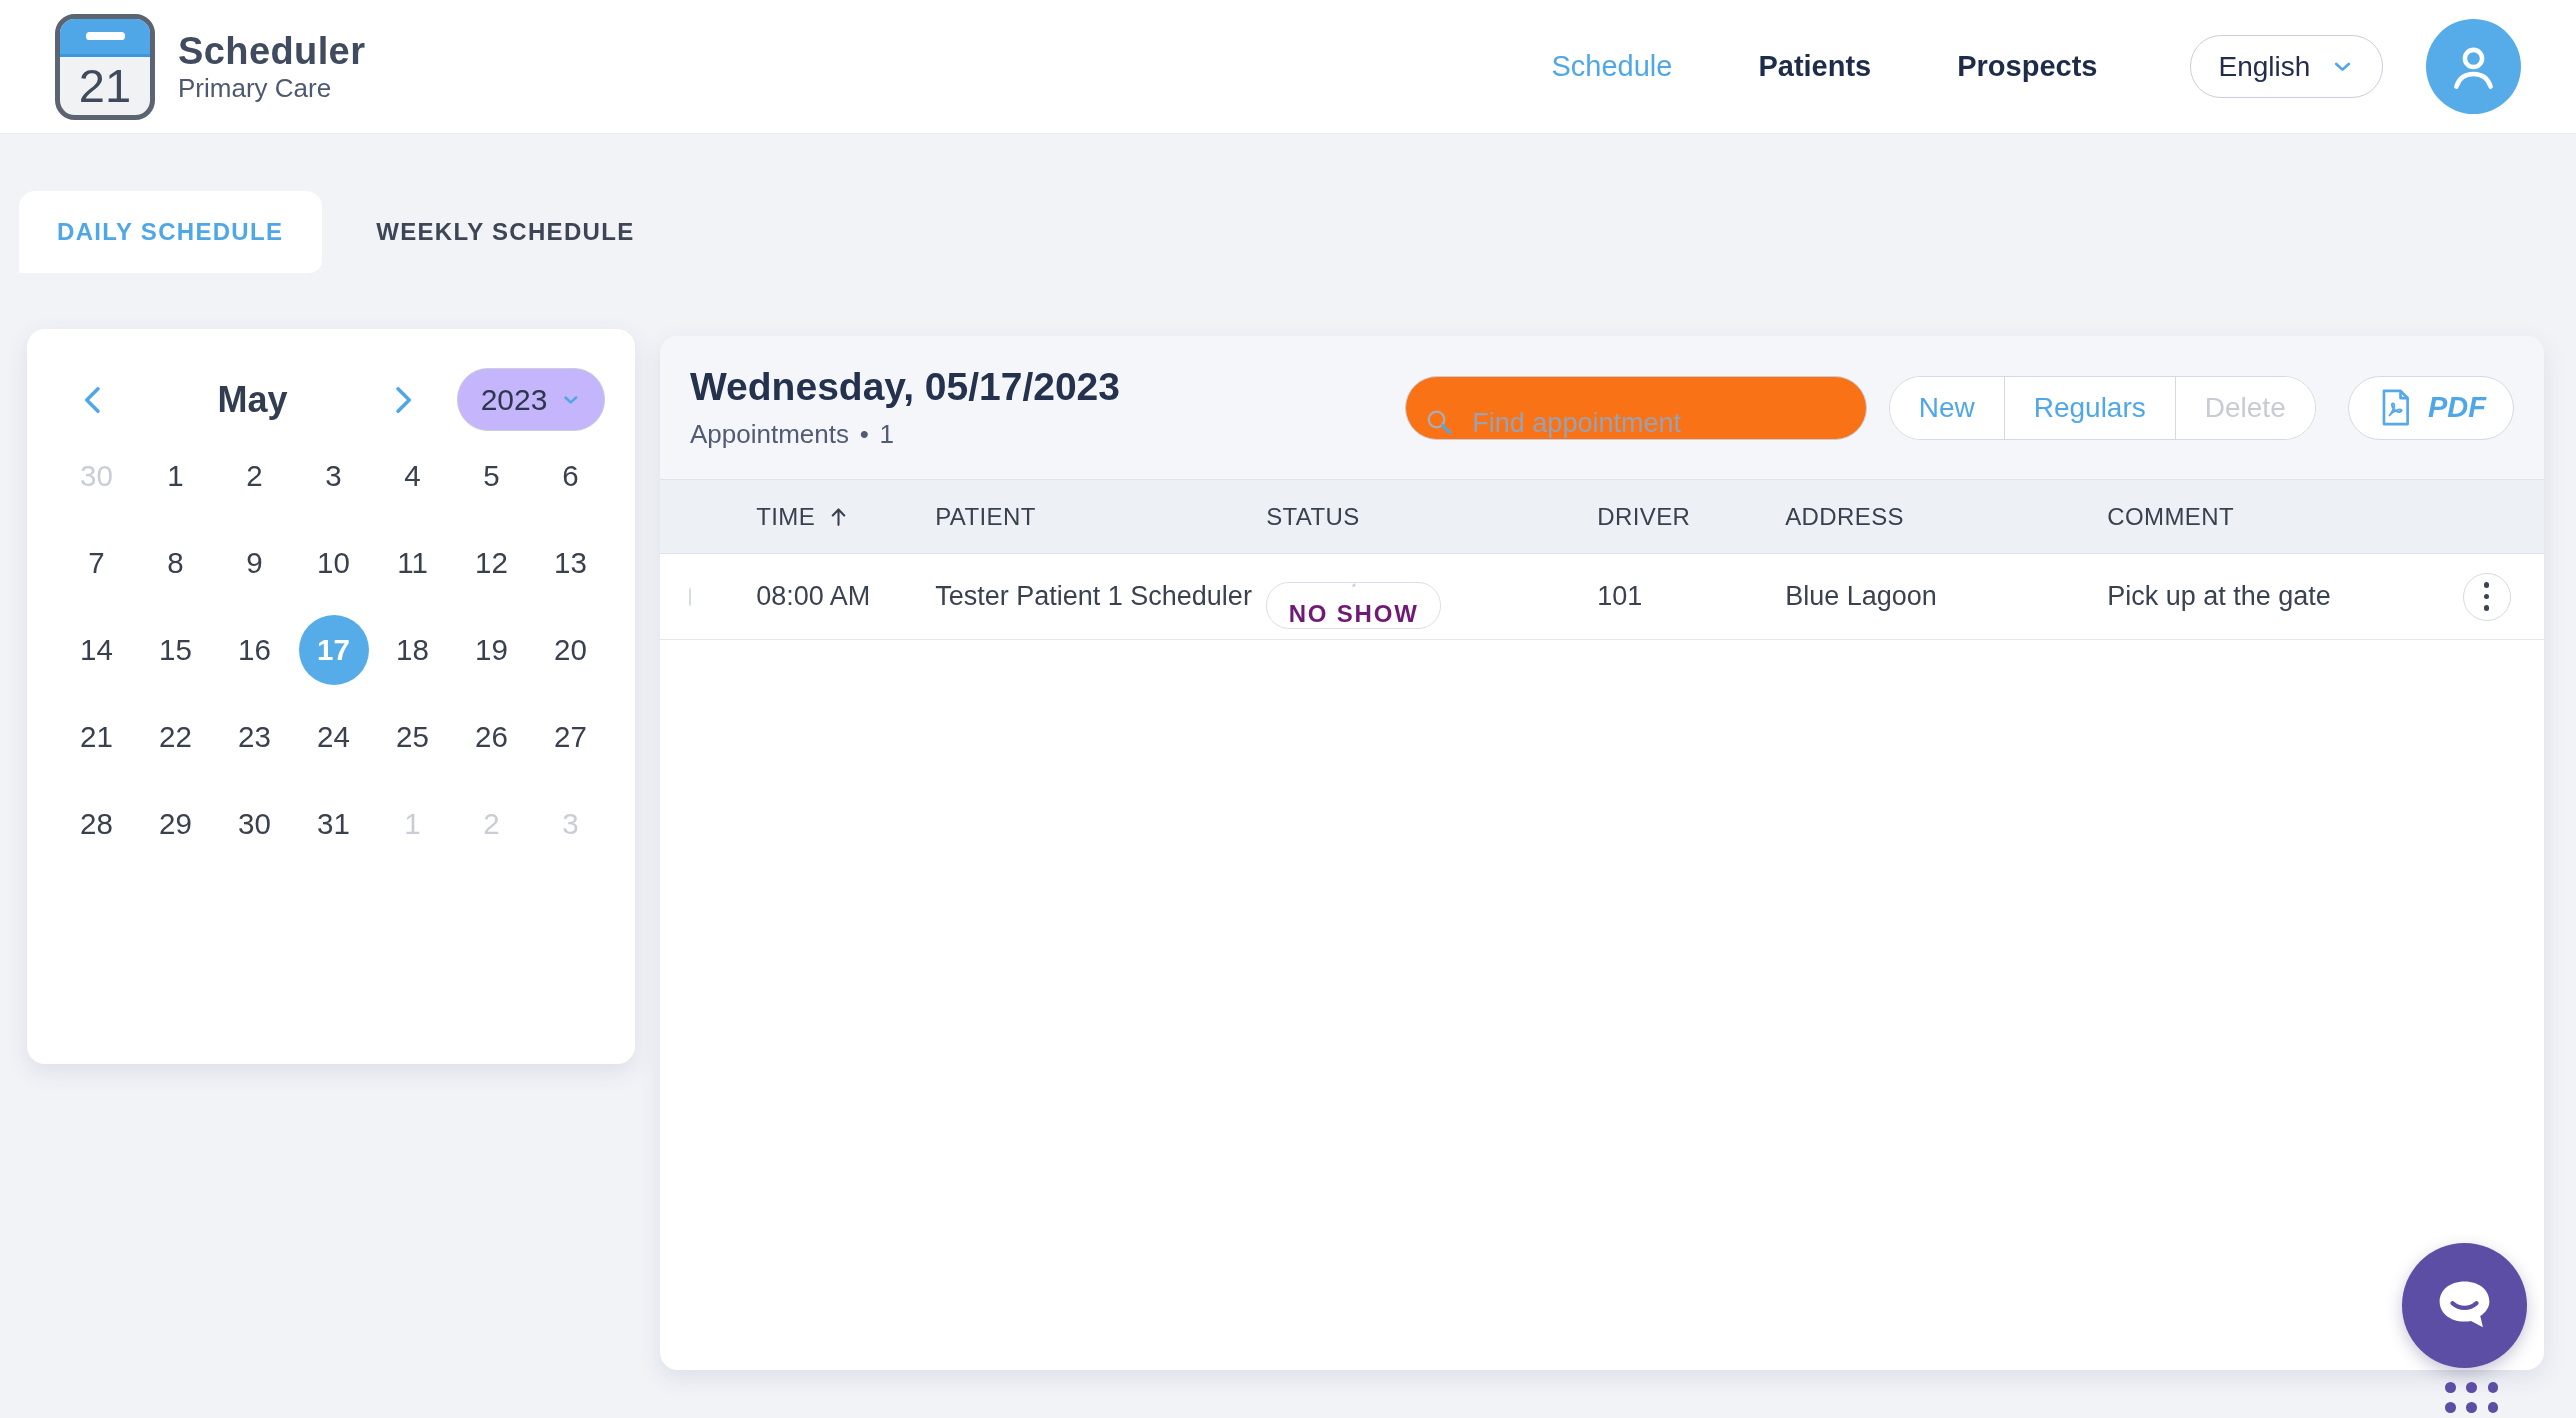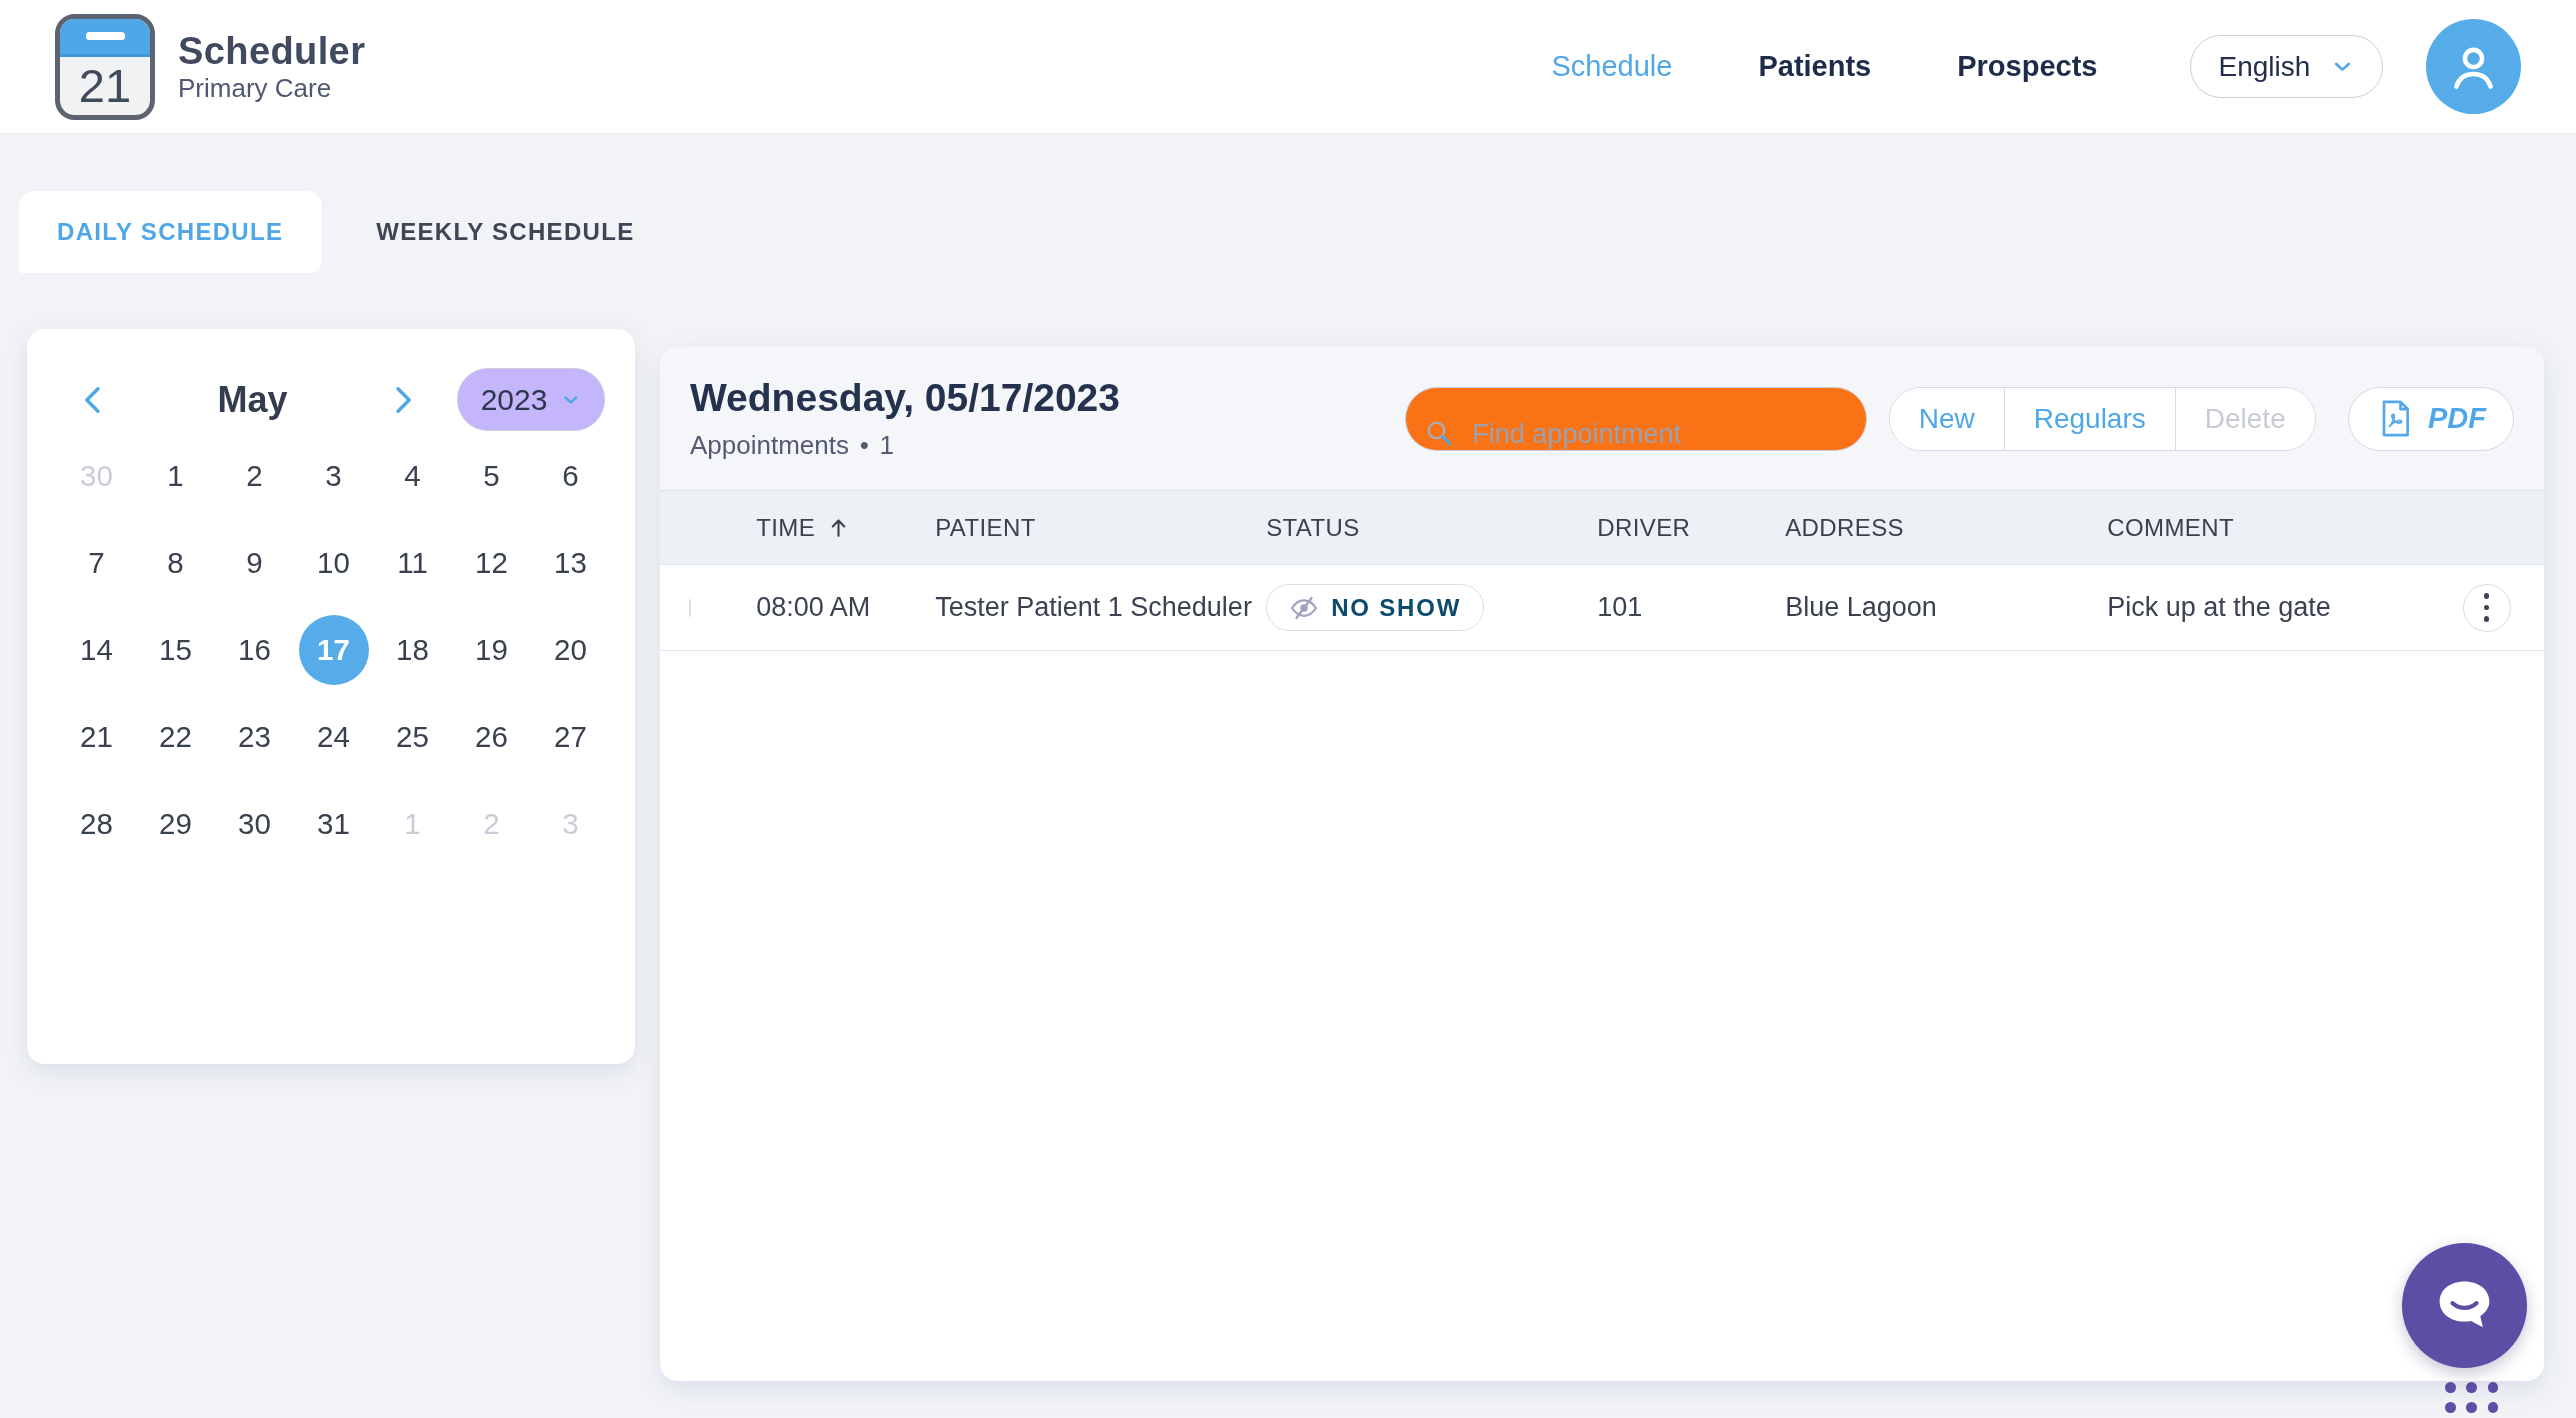--- a/index.html
+++ b/index.html
@@ -49,21 +49,21 @@
   .cal-wd { text-align:center; font-size:26px; color:#9BA2B0; height:43px; line-height:43px; }
   .cal-grid { display:grid; grid-template-columns:repeat(7,79px); grid-auto-rows:87px; padding:0 30px; margin-top:1.8px; }
   .cal-cell { position:relative; z-index:0; display:flex; align-items:center; justify-content:center;
     font-size:29.5px; color:#39414F; cursor:pointer; }
   .cal-cell.muted { color:#C9CDD7; }
   .cal-cell.selected { color:#fff; font-weight:600; }
   .cal-cell.selected::before { content:""; position:absolute; width:70px; height:70px;
     border-radius:50%; background:#55ACE8; z-index:-1; }
 
   
-  .panel { position:absolute; left:660px; top:347px; width:1884px; height:1034px;
+  .panel { position:absolute; left:660px; top:336px; width:1884px; height:1034px;
     background:#fff; border-radius:18px; box-shadow:0 7.2px 23px rgba(45,62,105,.10); overflow:hidden; }
   .panel-head { height:143px; background:#F4F6FA; display:flex; align-items:center; padding:0 30px; }
   .head-titles { margin-right:auto; }
   .date-title { font-size:39px; font-weight:700; color:#24324E; }
   .appt-line { margin-top:10.7px; font-size:26px; color:#515B72; display:flex; gap:10.7px; align-items:center; }
   .search-box { width:462px; height:64px; border:1.8px solid #C9CEDA; border-radius:32px; background:#f97316;
     display:flex; align-items:flex-end; padding:0 18px; gap:18px; }
   .search-input { border:none; outline:none; background:transparent; font-size:27px; color:#3A4353; width:100%; }
   .search-input::placeholder { color:#9AA1B2; }
   .btn-group { margin-left:21.5px; height:64px; border:1.8px solid #D5D9E3; border-radius:32px;
@@ -79,22 +79,22 @@
   
   .grid-row { display:grid; grid-template-columns:89px 179px 331px 331px 188px 322px 322px 1fr; align-items:center; }
   .thead { height:75px; background:#EDF0F5; border-top:0.9px solid #DFE3EB; border-bottom:0.9px solid #DFE3EB; }
   .th { font-size:24px; color:#39414F; letter-spacing:0.4px; padding-left:7.2px; display:flex; align-items:center; gap:10.7px; }
   .trow { height:86px; background:#fff; border-bottom:0.9px solid #E4E7EE; }
   .td { font-size:27px; color:#3A4252; padding-left:7.2px; }
   .td.patient { white-space:nowrap; overflow:hidden; }
   .checkbox { width:36px; height:36px; border:1.8px solid #D7DBE5; border-radius:10.7px; background:#fff;
     margin-left:29px; cursor:pointer; }
   .badge { display:inline-flex; align-items:center; gap:12.5px; height:47px; padding:0 21.5px;
-    border:1.8px solid #DBDEE9; border-radius:23px; color:#0c4a6e; font-size:24px;
-    letter-spacing:1.8px; font-weight:600; background:#fff; }
+    border:1.8px solid #DBDEE9; border-radius:23px; color:#701a75; font-size:24px;
+    letter-spacing:1.8px; font-weight:600; background:#fff;flex-direction:column; }
   .td-actions { display:flex; justify-content:center; }
   .kebab { width:48px; height:48px; border:1.8px solid #D6DAE4; border-radius:50%; background:#fff;
     display:flex; flex-direction:column; align-items:center; justify-content:center; gap:6.3px; cursor:pointer; }
   .kebab i { width:5.4px; height:5.4px; border-radius:50%; background:#3A4254; }
 
   
   .chat-fab { position:absolute; left:2402px; top:1243px; width:125px; height:125px; border-radius:50%;
     background:#5C4EA5; border:none; display:flex; align-items:center; justify-content:center;
     box-shadow:0 5.4px 16px rgba(40,30,90,.25); cursor:pointer; }
   .drag-dots { position:absolute; left:2445px; top:1382px; display:grid;

